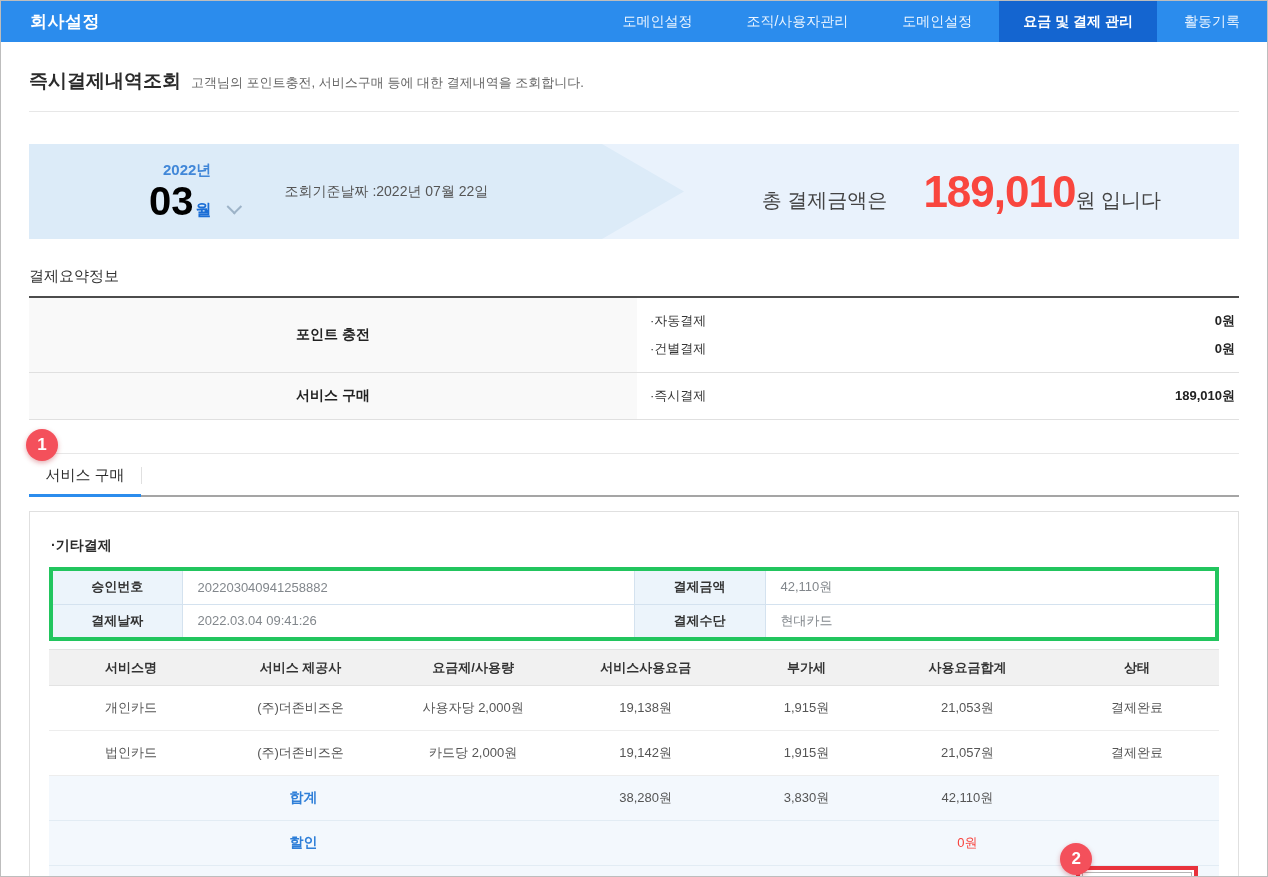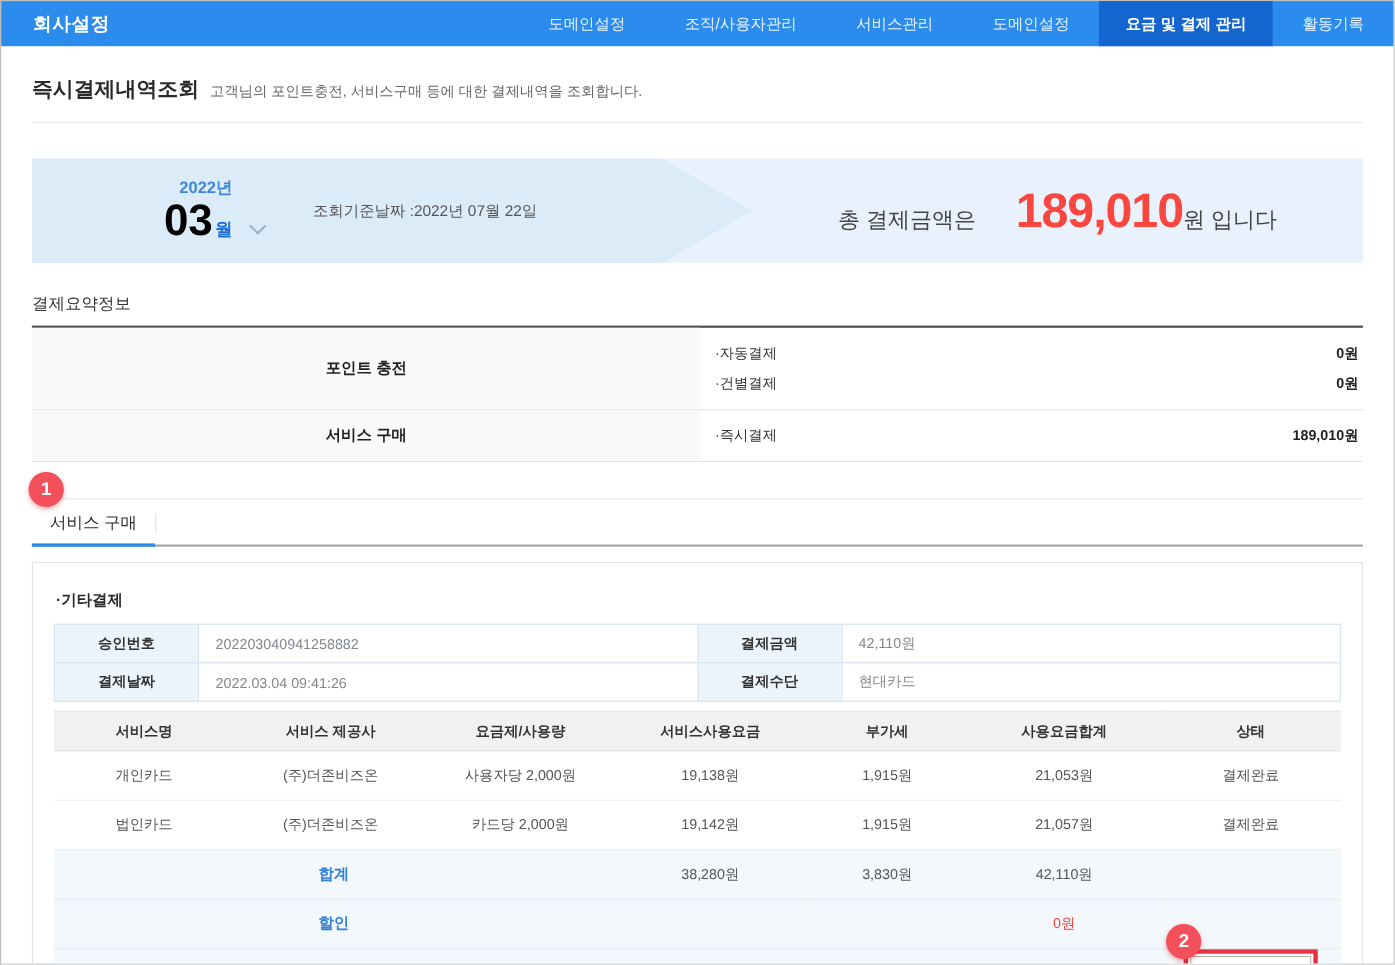--- a/index.html
+++ b/index.html
@@ -68,21 +68,21 @@
 
   .badge { width:32px; height:32px; border-radius:50%; background:#f4505b; color:#fff; font-size:17px;
     font-weight:bold; display:flex; align-items:center; justify-content:center;
     box-shadow:0 2px 5px rgba(180,30,40,.35); }
   .badge1 { position:absolute; top:-26px; left:-3px; z-index:5; }
 
   
   .panel { margin-top:14px; border:1px solid #e0e0e0; padding:17px 19px 0 19px; height:366px; }
   .panel-heading { font-size:14px; font-weight:bold; color:#2b2b2b; padding:8px 0 12px 2px; }
 
-  table.info { width:100%; border-collapse:collapse; table-layout:fixed; border:1px solid #22c55e;padding-left:11px; }
+  table.info { width:100%; border-collapse:collapse; table-layout:fixed; border:4px solid #22c55e;padding-left:11px; }
   table.info th { width:131px; background:#ecf4fb; font-size:13px; font-weight:bold; color:#333;
     height:35px; border:1px solid #d4e2ef; }
   table.info td { font-size:13px; color:#82878c; padding-left:15px; border:1px solid #d4e2ef; background:#fff; }
 
   table.detail { width:100%; border-collapse:collapse; margin-top:8px; }
   table.detail thead th { background:#f1f1f1; font-size:13px; font-weight:bold; color:#333; height:36px;
     border-top:1px solid #e3e3e3; border-bottom:1px solid #e3e3e3; }
   table.detail tbody td { text-align:center; font-size:13px; color:#555; height:45px; border-bottom:1px solid #ededed; }
   table.detail tr.sum td { background:#f3f8fd; border-bottom:1px solid #e2ecf4; height:45px; }
   td.sumlabel { color:#2f7fd8 !important; font-weight:bold; font-size:14px !important; }
@@ -98,21 +98,20 @@
 </head>
 <body>
 
 <div class="frame">
 
   <div class="topnav">
     <div class="app-title">회사설정</div>
     <div class="menu">
       <div class="item">도메인설정</div>
       <div class="item">조직/사용자관리</div>
-      <div class="item">서비스관리</div>
       <div class="item">도메인설정</div>
       <div class="item active">요금 및 결제 관리</div>
       <div class="item">활동기록</div>
     </div>
   </div>
 
   <div class="content">
 
     <div class="title-row">
       <span class="page-title">즉시결제내역조회</span>

